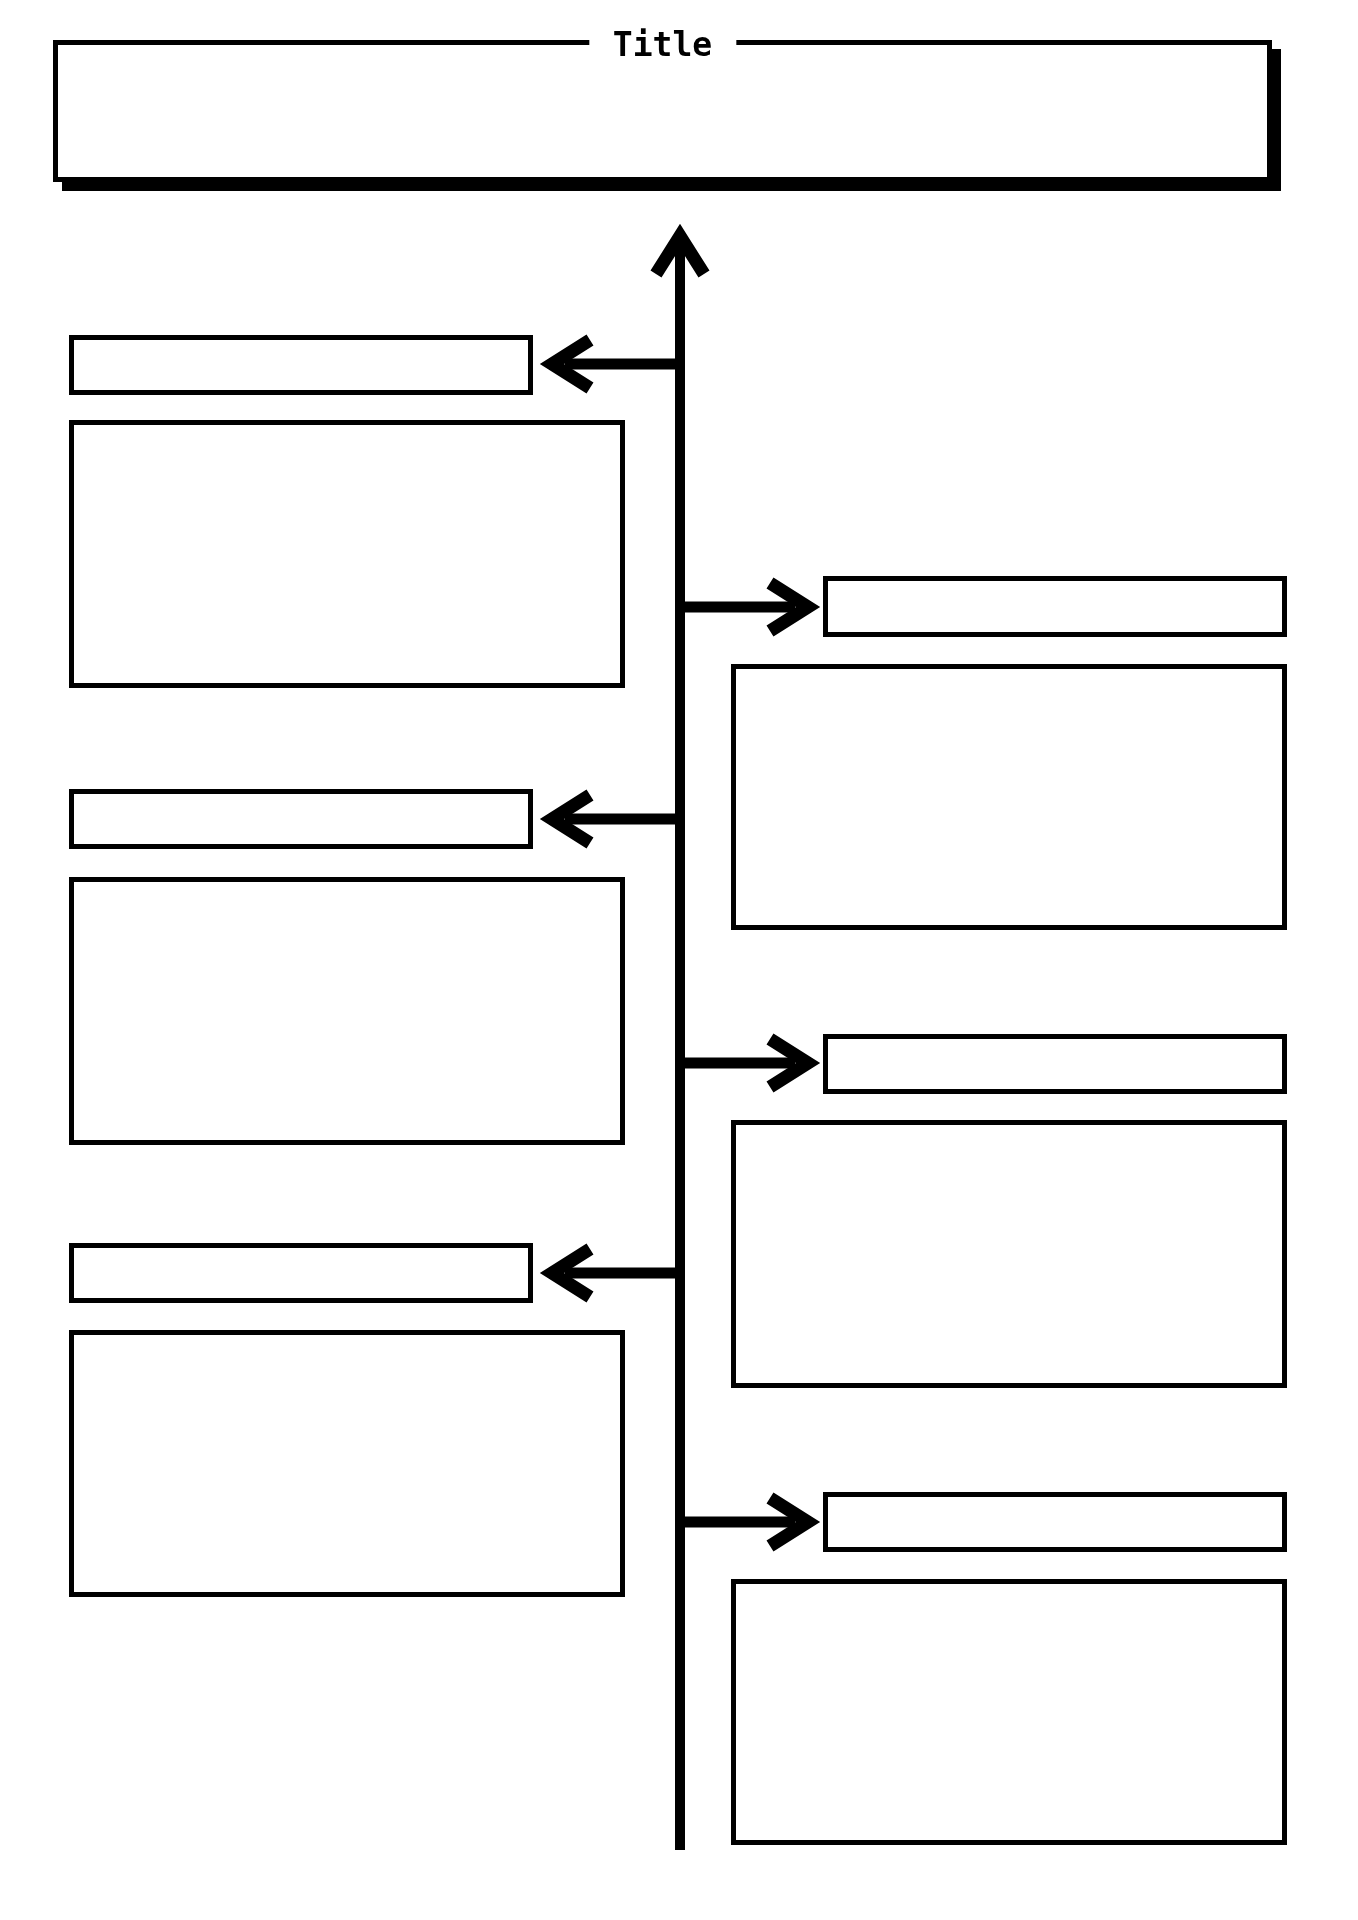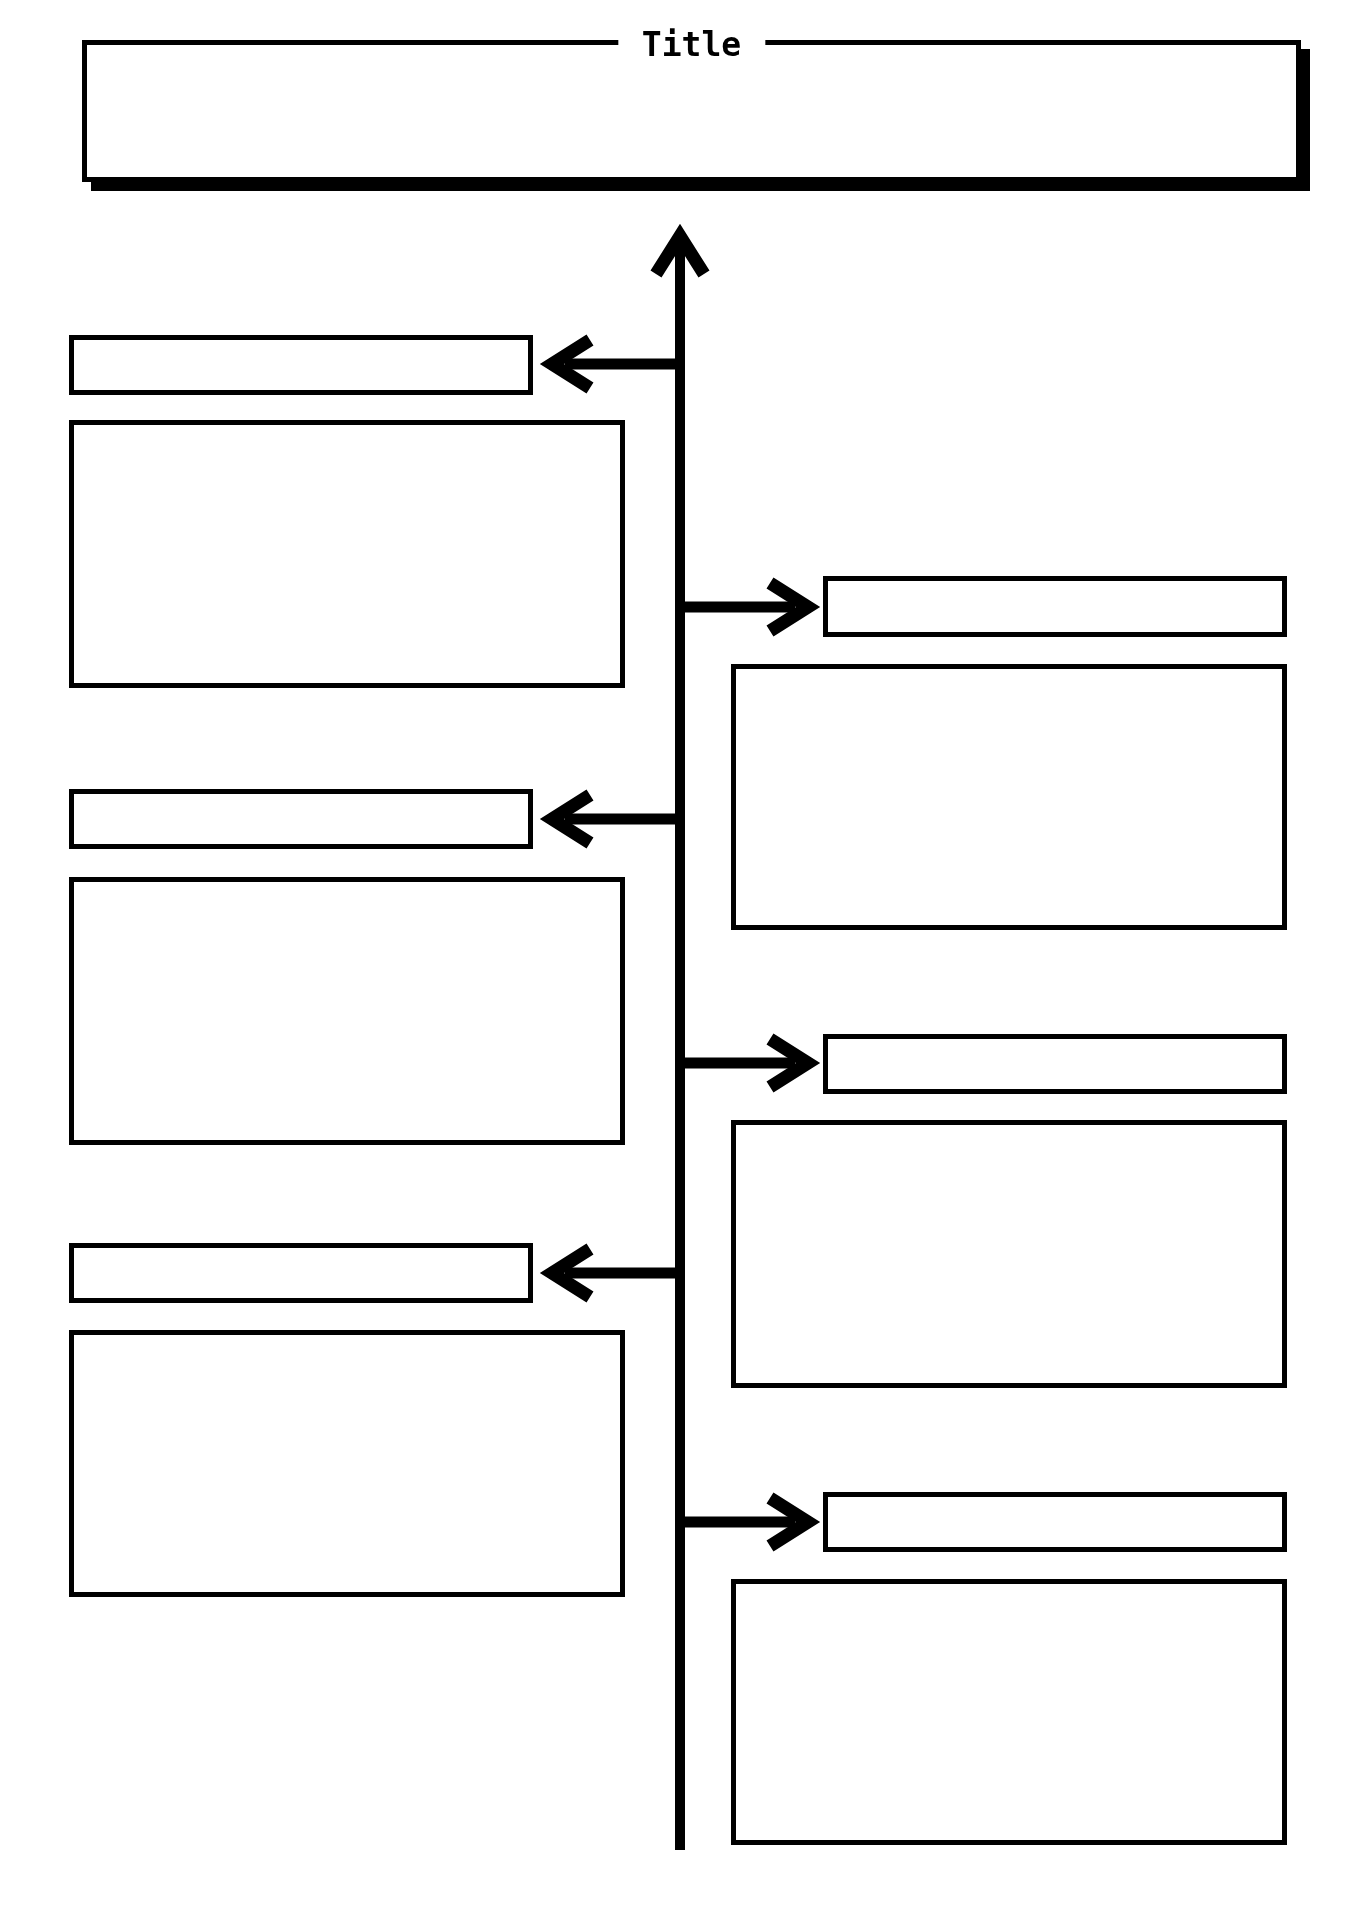--- a/index.html
+++ b/index.html
@@ -3,21 +3,21 @@
 <meta charset="utf-8">
 <style>
   :root { --ink:#000000; --paper:#ffffff; }
   html,body { margin:0; padding:0; background:var(--paper); }
   .canvas {
     position:relative; width:1358px; height:1920px;
     background:var(--paper); overflow:hidden;
     font-family:"DejaVu Sans Mono","Liberation Mono",monospace;
   }
   .titlebox {
-    position:absolute; left:82px; top:40px; width:1219px; height:142px;
+    position:absolute; left:53px; top:40px; width:1219px; height:142px;
     box-sizing:border-box; border:5px solid var(--ink); background:var(--paper);
     box-shadow:9px 9px 0 0 var(--ink);
     text-align:center;
   }
   .titlebox .legend {
     position:absolute; left:50%; top:-18px; transform:translateX(-50%);
     background:var(--paper); padding:0 24px;
     font-size:33px; font-weight:bold; line-height:36px; color:var(--ink);
     white-space:nowrap;
   }

